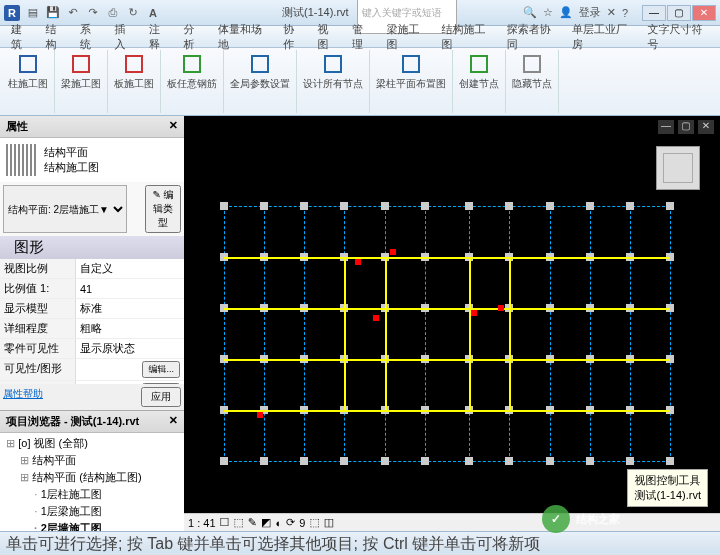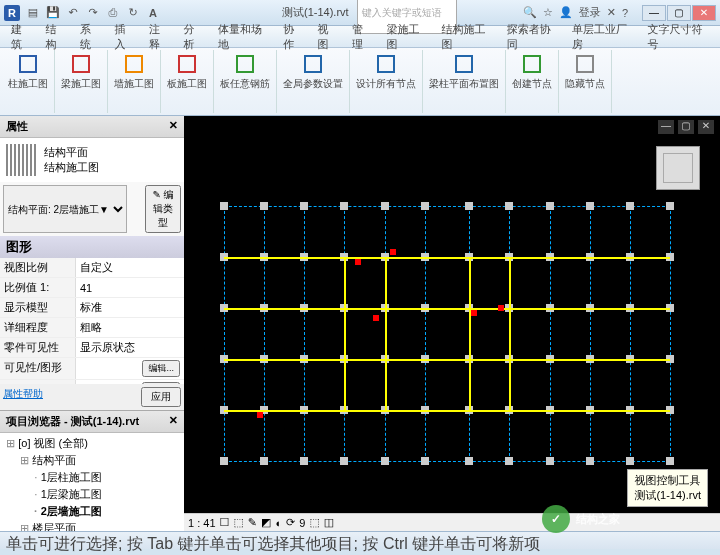--- a/index.html
+++ b/index.html
@@ -27,21 +27,21 @@
 .panelhdr{background:linear-gradient(#e8e8e8,#d8d8d8);padding:3px 6px;border-bottom:1px solid #bbb;display:flex;justify-content:space-between;font-weight:bold}
 .panelhdr .x{cursor:pointer}
 .props{flex:0 0 auto;border-bottom:1px solid #aaa}
 .propicon{display:flex;padding:6px;gap:6px;background:#fff}
 .propicon .pic{width:32px;height:32px;background:repeating-linear-gradient(90deg,#888 0 2px,#fff 2px 4px)}
 .propicon .txt{display:flex;flex-direction:column;justify-content:center;font-size:11px}
 .typerow{display:flex;padding:3px;background:#f8f8f8;gap:18px}
 .typerow select{flex:1;font-size:10px;border:1px solid #aaa}
 .typerow button{font-size:10px;padding:1px 3px}
 .propgrid{background:#fff;max-height:148px;overflow:hidden}
-.propgrid .grphdr{background:linear-gradient(#dde,#ccd);padding:2px 6px;font-weight:bold;font-size:13px}
+.propgrid .grphdr{background:linear-gradient(#dde,#ccd);padding:2px 14px;font-weight:normal;font-size:15px}
 .proprow{display:flex;border-bottom:1px solid #eee;font-size:10px}
 .proprow .k{width:76px;padding:2px 4px;background:#f4f4f4;border-right:1px solid #ddd}
 .proprow .v{flex:1;padding:2px 4px;display:flex;align-items:center}
 .proprow .v button{margin-left:auto;font-size:9px;padding:0 4px}
 .helpbtn{display:flex;padding:3px;justify-content:space-between;background:#f0f0f0}
 .helpbtn a{color:#06c;text-decoration:underline;font-size:10px}
 .helpbtn button{font-size:10px;padding:1px 8px}
 .browser{flex:1;background:#fff;overflow:auto}
 .tree{padding:2px;font-size:10px}
 .tree .node{padding:1px 0 1px 12px;white-space:nowrap}
@@ -139,30 +139,20 @@
             <rect x="4" y="4" width="16" height="16" fill="none" stroke="#c33" stroke-width="2"></rect>
           </svg>
         </div>
         <div class="lbl">梁施工图</div>
       </div>
     </div>
     <div class="rgroup">
       <div class="rbtn">
         <div class="ico">
           <svg width="24" height="24">
-            <rect x="4" y="4" width="16" height="16" fill="none" stroke="#e80" stroke-width="2"></rect>
-          </svg>
-        </div>
-        <div class="lbl">墙施工图</div>
-      </div>
-    </div>
-    <div class="rgroup">
-      <div class="rbtn">
-        <div class="ico">
-          <svg width="24" height="24">
             <rect x="4" y="4" width="16" height="16" fill="none" stroke="#c33" stroke-width="2"></rect>
           </svg>
         </div>
         <div class="lbl">板施工图</div>
       </div>
     </div>
     <div class="rgroup">
       <div class="rbtn">
         <div class="ico">
           <svg width="24" height="24">
@@ -283,20 +273,21 @@
       </div>
     </div>
     <div class="panelhdr">
         <span>项目浏览器 - 测试(1-14).rvt</span>
         <span class="x">✕</span>
       </div>
     <div class="browser">
         <div class="tree" id="tree">
           <div class="node l1">[o] 视图 (全部)</div>
           <div class="node l2">结构平面</div>
+          <div class="node l2">结构平面 (结构施工图)</div>
           <div class="node l3 leaf">1层柱施工图</div>
           <div class="node l3 leaf">1层梁施工图</div>
           <div class="node l3 leaf bold">2层墙施工图</div>
           <div class="node l2">楼层平面</div>
         </div>
       </div>
   </div>
 
   <div class="canvas">
     <div class="toprt">

